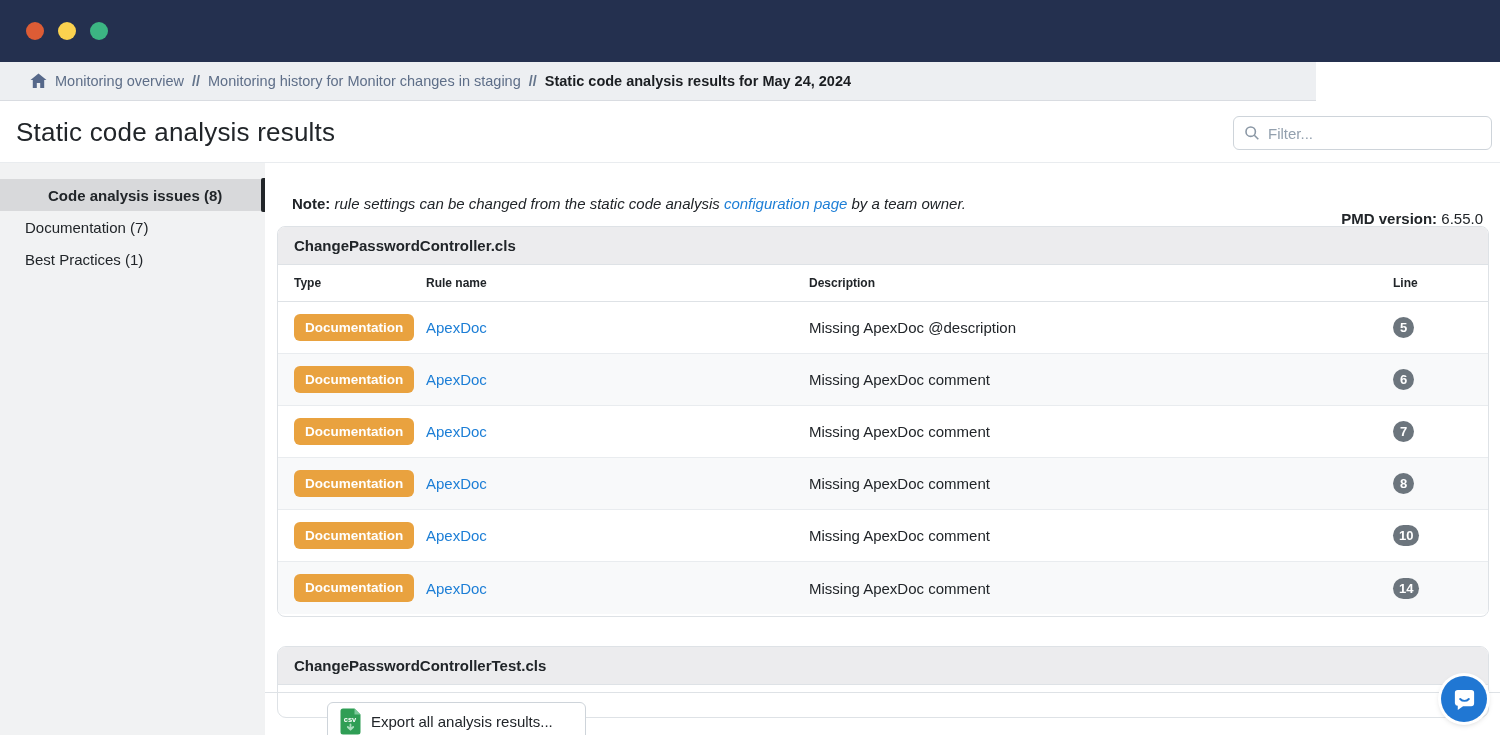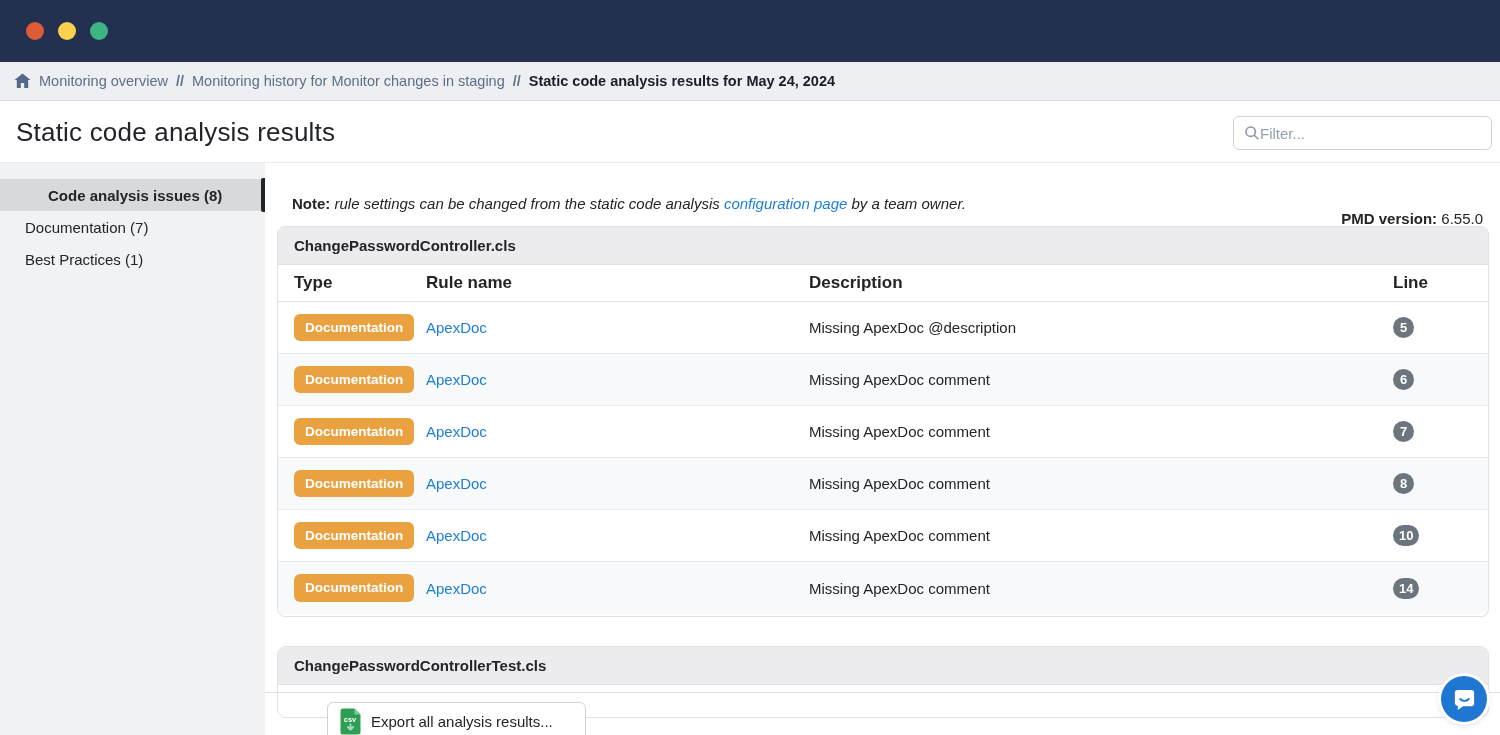--- a/index.html
+++ b/index.html
@@ -18,44 +18,44 @@
     background: #24304f;
     display: flex; align-items: center; padding-left: 26px; gap: 14px;
   }
   .dot { width: 18px; height: 18px; border-radius: 50%; }
   .dot-red { background: #dd5c35; }
   .dot-yellow { background: #fbd24f; }
   .dot-green { background: #3cb583; }
 
   
   .crumbbar {
-    position: absolute; left: 0; top: 62px; width: 1500px; height: 39px;
+    position: absolute; left: 0; top: 62px; width: 1316px; height: 39px;
     background: #edeff2; border-bottom: 1px solid #d9dce1;
-    display: flex; align-items: center; padding-left: 14px;
+    display: flex; align-items: center; padding-left: 30px;
     font-size: 14.5px; color: #5e6e88;
   }
   .crumbbar .home-ic { display: inline-flex; margin-right: 8px; }
   .crumb-link { color: #5e6e88; text-decoration: none; cursor: pointer; }
   .crumb-sep { margin: 0 8px; font-weight: 700; color: #64748b; }
   .crumb-current { color: #1b1e22; font-weight: 700; }
 
   
   .titlerow {
     position: absolute; left: 0; top: 101px; width: 1500px; height: 62px;
     background: #ffffff; border-bottom: 1px solid #e9ecef;
   }
   .page-title {
     position: absolute; left: 16px; top: 0; height: 62px;
     display: flex; align-items: center;
     font-size: 26px; font-weight: 400; color: #212529; letter-spacing: .2px;
   }
   .filter-wrap {
     position: absolute; right: 8px; top: 15px; width: 259px; height: 34px;
     border: 1px solid #ced4da; border-radius: 6px; background: #fff;
-    display: flex; align-items: center; padding: 0 10px; 
+    display: flex; align-items: center; padding: 0 10px; gap: 8px;
   }
   .filter-wrap input {
     border: none; outline: none; flex: 1; font-size: 15px;
     font-family: "Liberation Sans", sans-serif; color: #212529; background: transparent;
   }
   .filter-wrap input::placeholder { color: #93a0ae; }
 
   
   .sidebar {
     position: absolute; left: 0; top: 163px; width: 265px; height: 572px;
@@ -94,21 +94,21 @@
   .card-2 { top: 472px; height: 72px; border-radius: 9px; }
   .card-header {
     height: 38px; background: #ececee; border-bottom: 1px solid #dee2e6;
     display: flex; align-items: center; padding-left: 16px;
     font-size: 15px; font-weight: 700; color: #212529;
   }
   .thead-row, .t-row {
     display: grid; grid-template-columns: 132px 383px 1fr 85px;
     align-items: center; padding: 0 16px;
   }
-  .thead-row { height: 37px; font-weight: 700; font-size: 17px; border-bottom: 1px solid #dee2e6; }
+  .thead-row { height: 37px; font-weight: 700; font-size: 12px; border-bottom: 1px solid #dee2e6; }
   .t-row { height: 52px; font-size: 15px; border-bottom: 1px solid #e9ecef; }
   .t-row:last-child { border-bottom: none; }
   .t-row.even { background: #f8f9fa; }
   .th-line, .td-line { padding-left: 6px; }
 
   .type-badge {
     display: inline-block; background: #e9a23f; color: #fff;
     font-size: 13.5px; font-weight: 700; line-height: 1;
     padding: 7px 11px; border-radius: 6px;
   }

